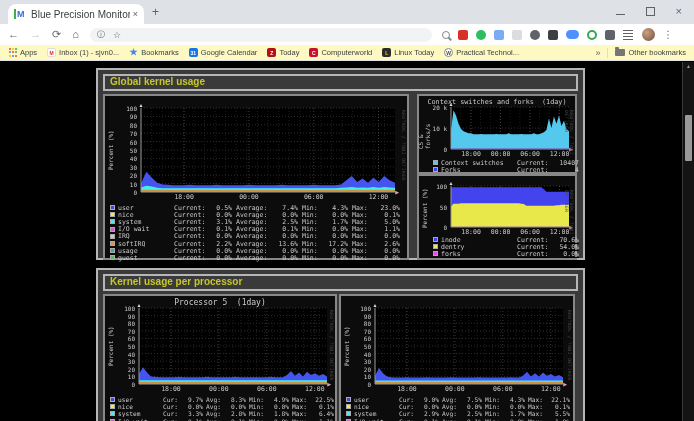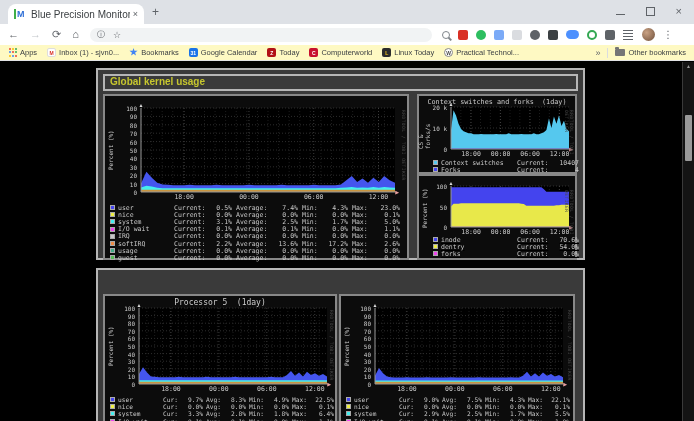--- a/index.html
+++ b/index.html
@@ -578,20 +578,21 @@
             <span class="lg-cell cell0">
               <span>Current:</span>
               <span>0.0%</span>
             </span>
           </div>
         </div>
       </div>
   </div>
 
   <div class="section" id="sec2">
+    <div class="section-header">Kernel usage per processor</div>
     <div class="panel proc" id="p-proc0">
         <div class="g-title">Processor 5  (1day)</div>
         <div class="g-ylabel">Percent (%)</div>
         <div class="g-yticks">
           <span class="g-ytick" style="top: 0%;">100</span>
           <span class="g-ytick" style="top: 10%;">90</span>
           <span class="g-ytick" style="top: 20%;">80</span>
           <span class="g-ytick" style="top: 30%;">70</span>
           <span class="g-ytick" style="top: 40%;">60</span>
           <span class="g-ytick" style="top: 50%;">50</span>

